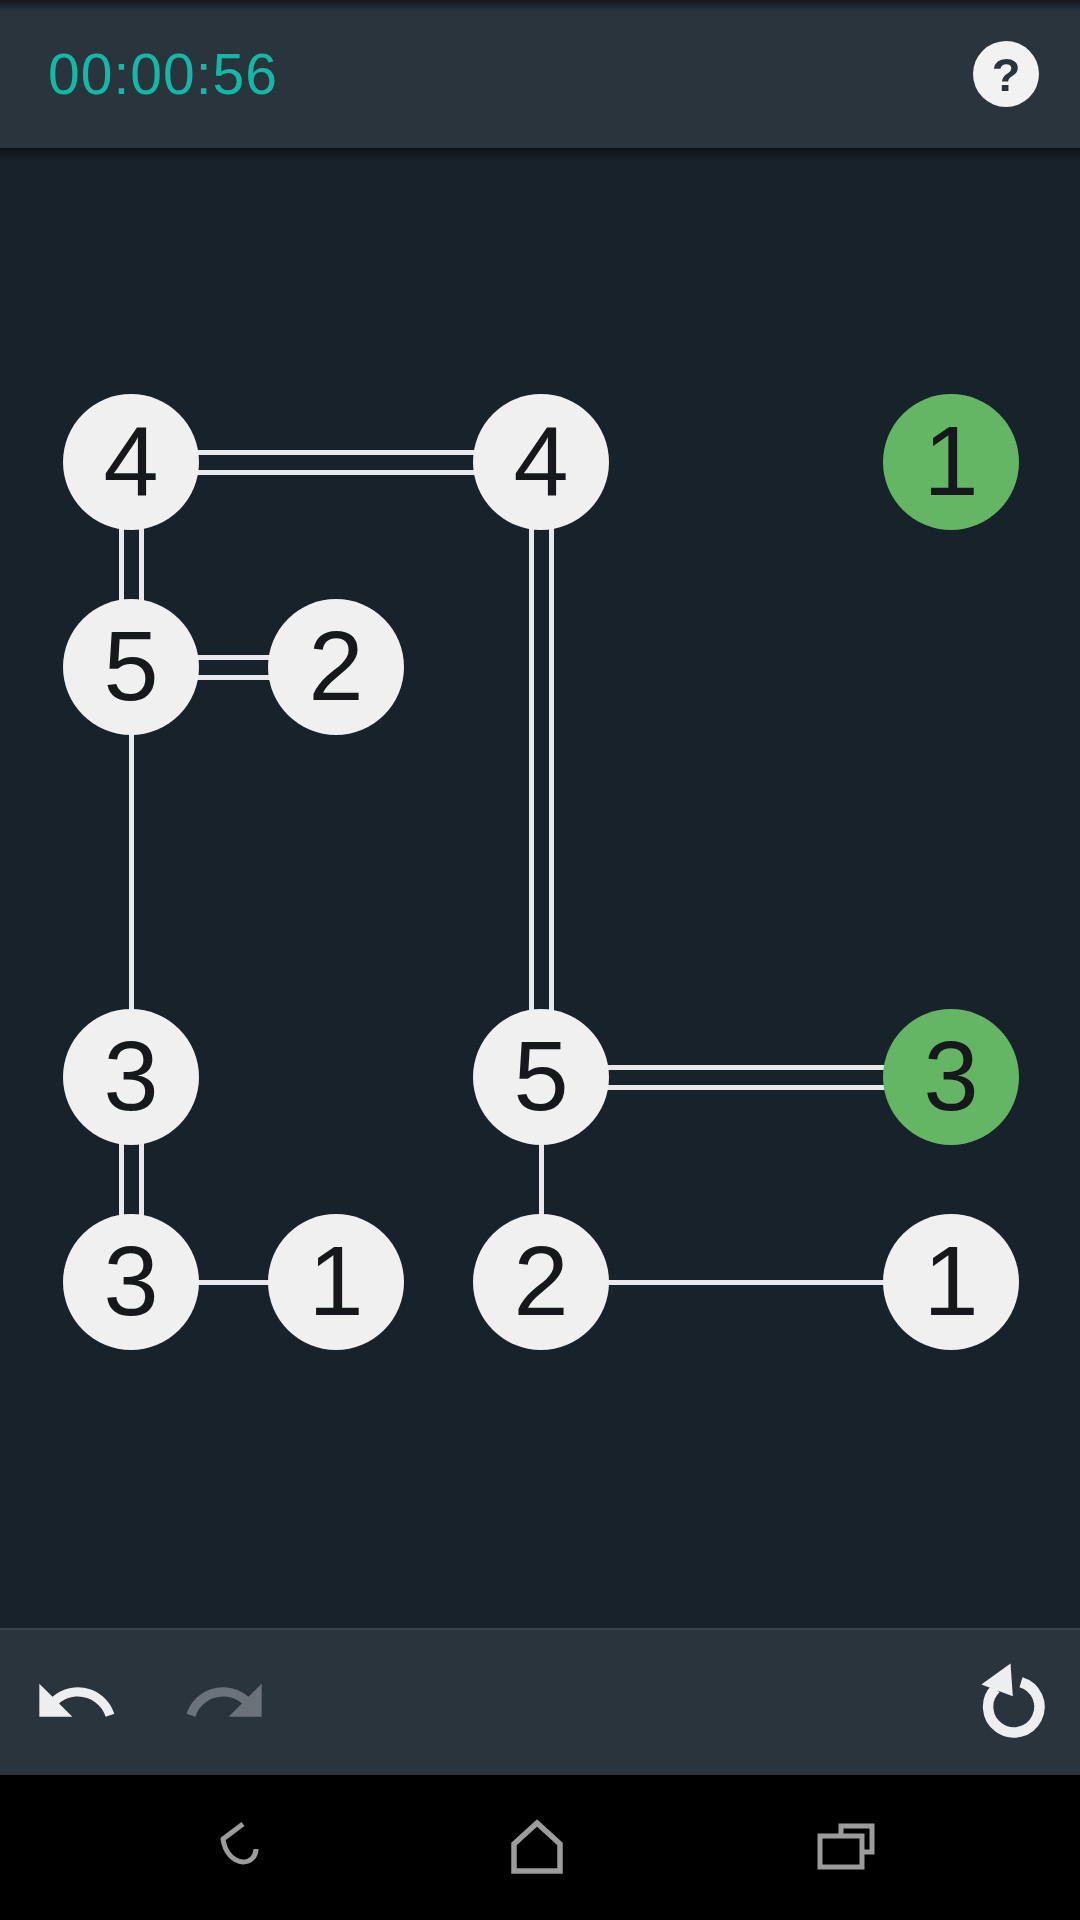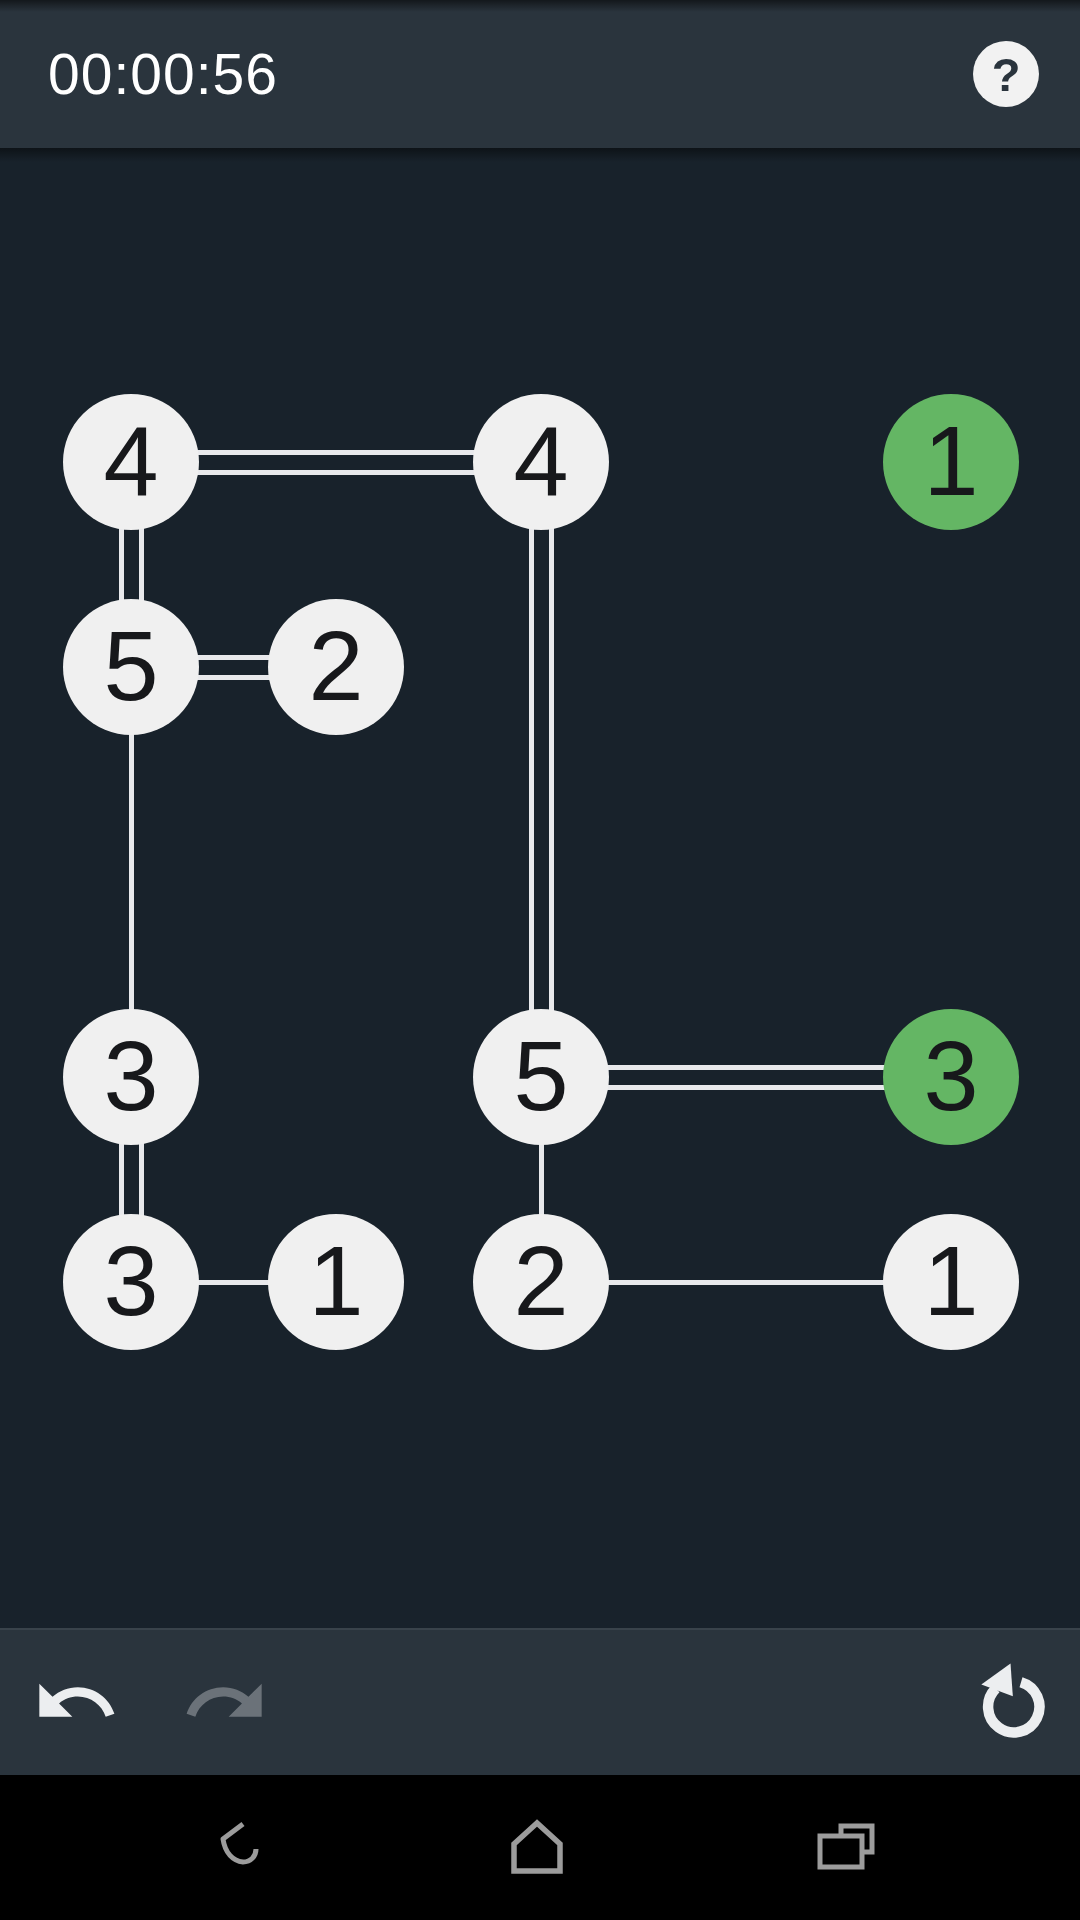--- a/index.html
+++ b/index.html
@@ -18,21 +18,21 @@
     content:"";position:absolute;left:0;right:0;top:148px;height:14px;
     background:linear-gradient(to bottom,rgba(0,0,0,0.45),rgba(0,0,0,0));
   }
   .screen-top-shadow{
     position:absolute;left:0;top:0;width:1080px;height:12px;z-index:30;
     background:linear-gradient(to bottom,rgba(0,0,0,0.55),rgba(0,0,0,0));
     pointer-events:none;
   }
   .timer{
     position:absolute;left:48px;top:0;height:120px;line-height:148px;
-    font-size:57px;color:#ffffff;letter-spacing:1px;
+    font-size:57px;color:#14b8a6;letter-spacing:1px;
   }
   .help-btn{
     position:absolute;left:973px;top:41px;width:66px;height:66px;
     border-radius:50%;background:#f2f2f2;
     display:flex;align-items:center;justify-content:center;
   }
   .help-btn span{
     font-size:47px;font-weight:bold;color:#2a343d;line-height:1;
     font-family:"Liberation Sans","DejaVu Sans",sans-serif;
   }

